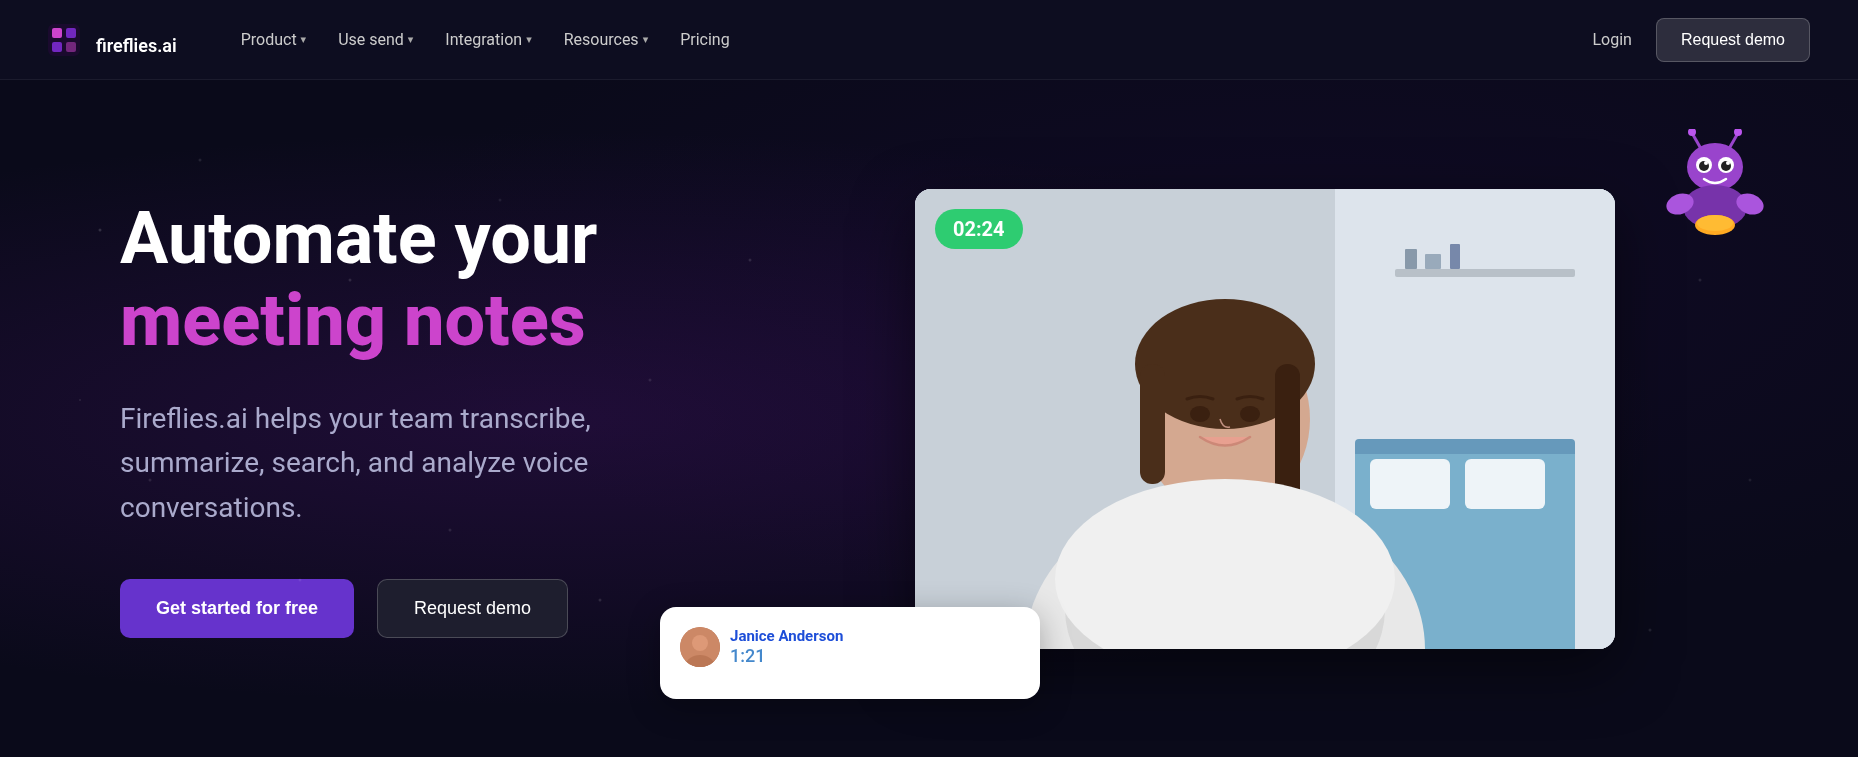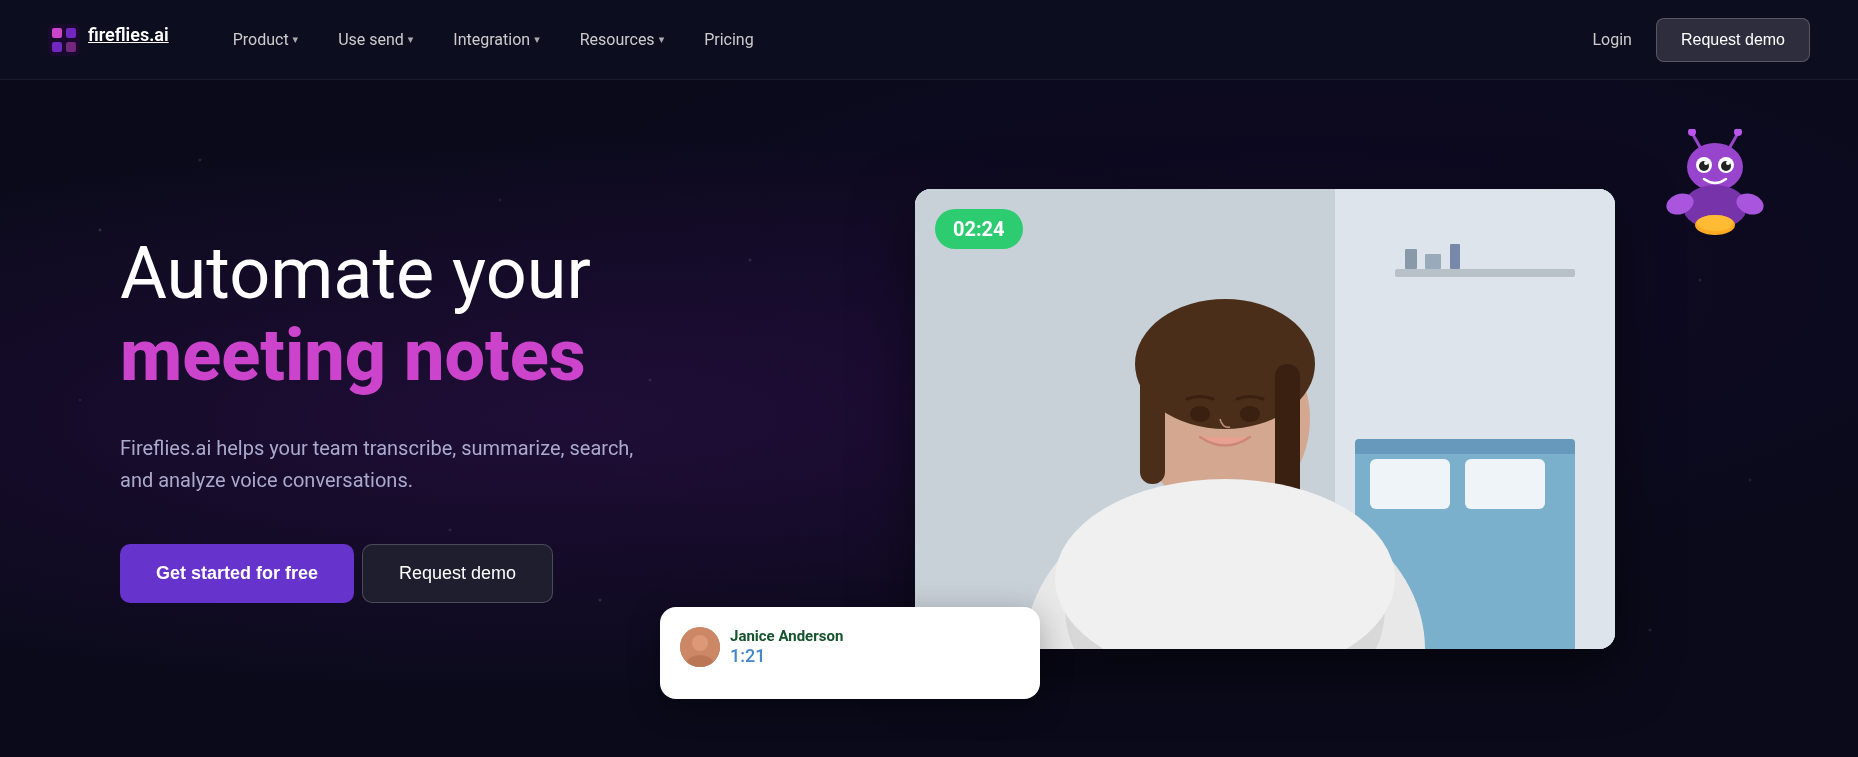--- a/index.html
+++ b/index.html
@@ -16,37 +16,36 @@
     nav {
       display: flex;
       align-items: center;
       padding: 0 48px;
       height: 80px;
       background-color: #0d0d20;
       border-bottom: 1px solid rgba(255,255,255,0.06);
     }
     .nav-logo {
       display: flex;
-      align-items: flex-start;
-      gap: 8px;
+      align-items: flex-end;
+      gap: 16px;
       margin-right: 48px;
-      text-decoration: underline;
     }
     .logo-icon {
       width: 32px;
       height: 32px;
     }
     .logo-text {
       font-size: 18px;
       font-weight: 600;
       color: #fff;
     }
     .nav-links {
       display: flex;
-      gap: 8px;
+      gap: 0;
       flex: 1;
     }
     .nav-item {
       display: flex;
       align-items: center;
       gap: 4px;
       padding: 8px 16px;
       font-size: 16px;
       color: #ccc;
       cursor: pointer;
@@ -91,41 +90,41 @@
                   #0a0a1a;
     }
 
     .hero-left {
       flex: 0 0 600px;
       padding-right: 60px;
     }
 
     .hero-headline {
       font-size: 72px;
-      font-weight: 400;
+      font-weight: 700;
       line-height: 1.1;
       color: #fff;
     }
     .hero-headline-accent {
       font-size: 72px;
       font-weight: 800;
       line-height: 1.2;
       color: #cc44cc;
       margin-bottom: 32px;
     }
     .hero-description {
-      font-size: 20px;
+      font-size: 28px;
       color: #aaaacc;
       line-height: 1.6;
       margin-bottom: 48px;
       max-width: 520px;
     }
     .hero-buttons {
       display: flex;
-      gap: 8px;
+      gap: 23px;
     }
     .btn-primary {
       background-color: #6633cc;
       color: #fff;
       border: none;
       padding: 18px 36px;
       border-radius: 10px;
       font-size: 18px;
       font-weight: 600;
       cursor: pointer;
@@ -223,21 +222,21 @@
       flex-shrink: 0;
       overflow: hidden;
       display: flex;
       align-items: center;
       justify-content: center;
       font-size: 18px;
     }
     .chat-name {
       font-size: 15px;
       font-weight: 700;
-      color: #14532d;
+      color: #1d4ed8;
     }
     .chat-time {
       font-size: 18px;
       color: #4488cc;
       font-weight: 500;
     }
     .chat-message {
       font-size: 15px;
       color: #333;
       line-height: 1.6;

